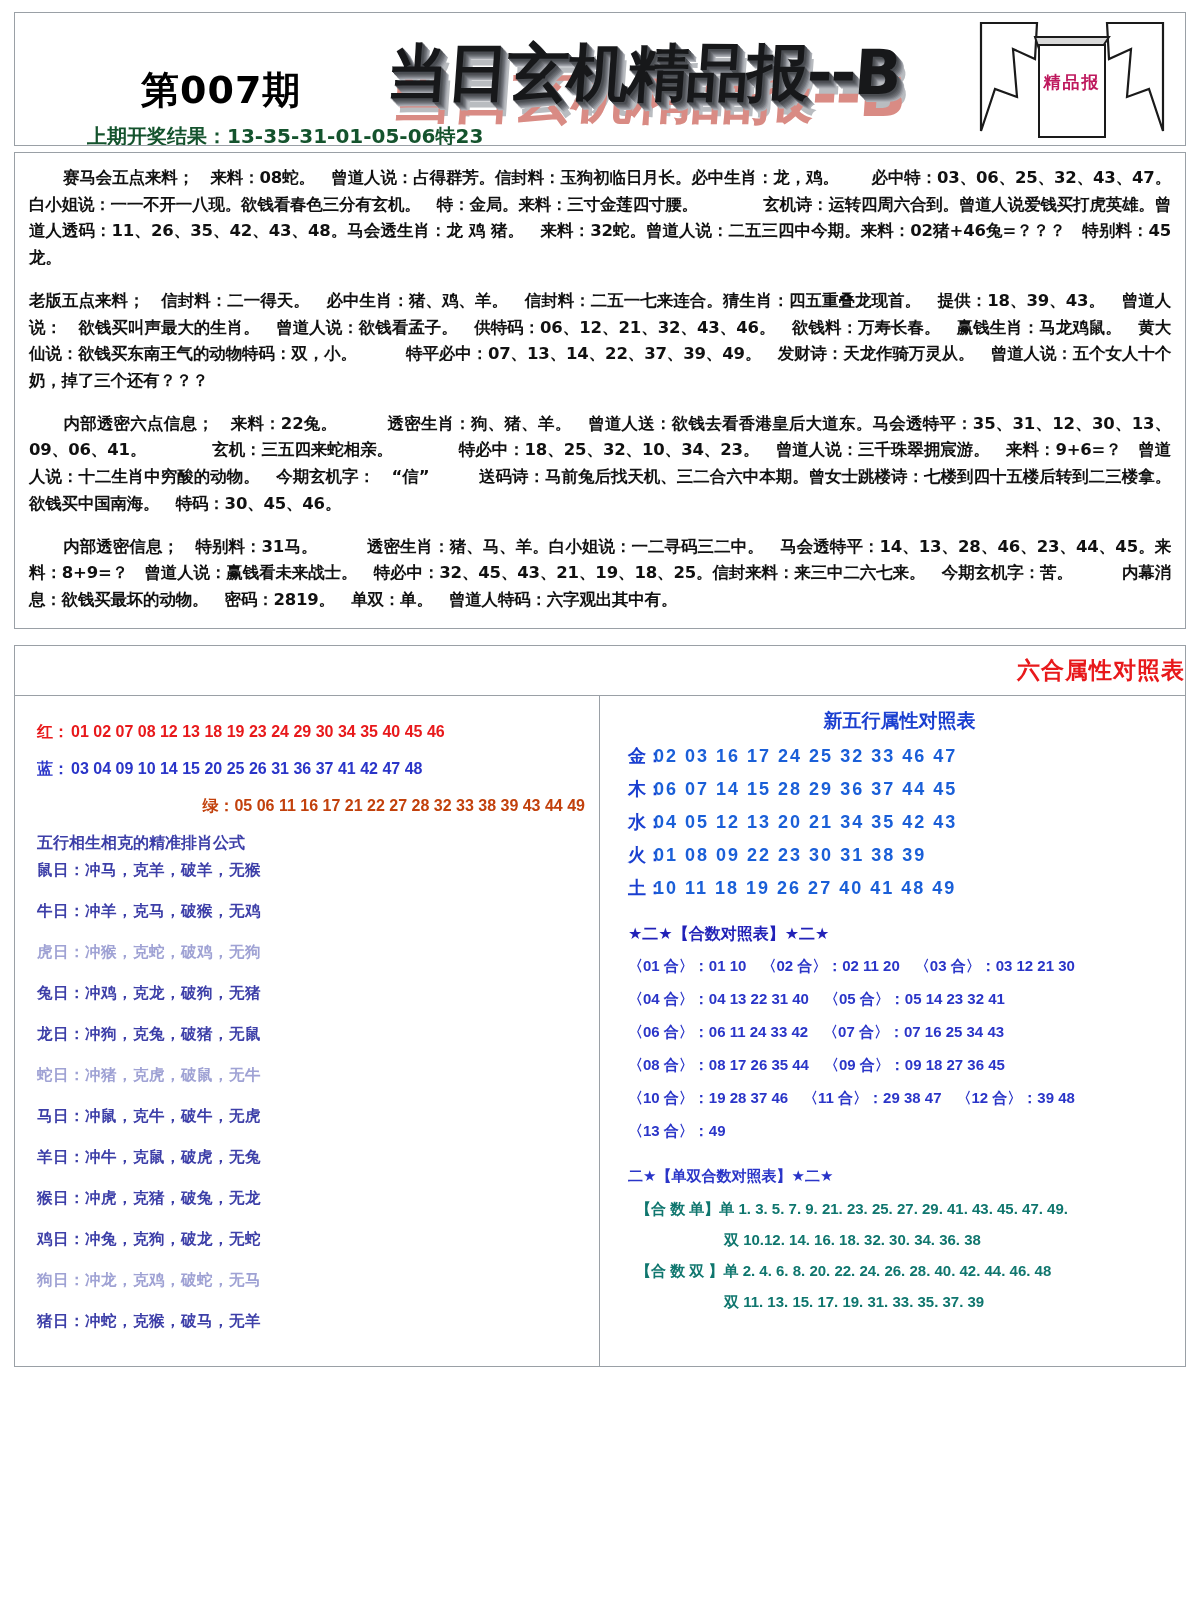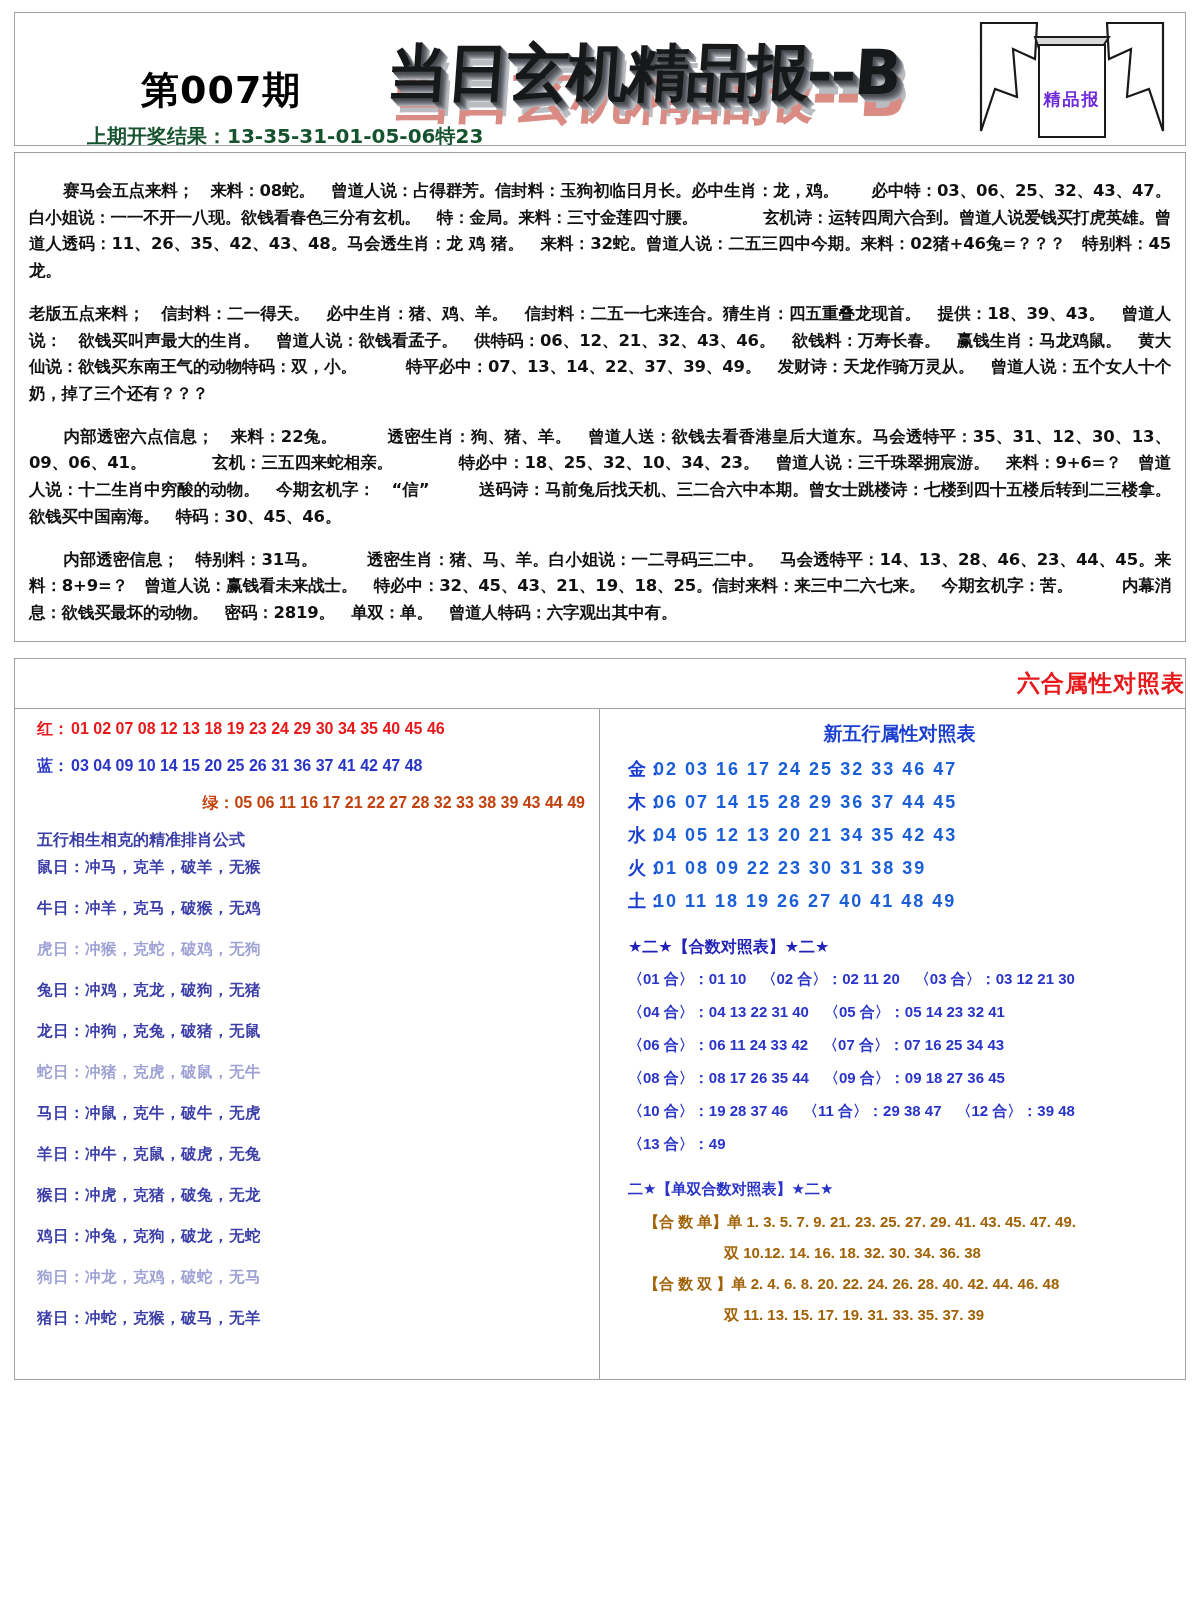--- a/index.html
+++ b/index.html
@@ -55,31 +55,31 @@
     text-shadow:
       1px 1px 0 #4a4d52, 2px 2px 0 #4a4d52, 3px 3px 0 #55585d,
       4px 4px 0 #63666b, 5px 5px 0 #70737a, 6px 6px 0 #85888f,
       7px 7px 0 #9a9da3, 8px 8px 0 #aeb1b7;
   }
 
   
   .ribbon{position:absolute;right:18px;top:6px;width:190px;height:124px;}
   .ribbon svg{display:block;}
   .ribbon-label{
-    position:absolute;left:50%;top:69px;transform:translateX(-50%);
-    font-size:17px;font-weight:bold;color:#6d28d9;letter-spacing:2px;
+    position:absolute;left:50%;top:52px;transform:translateX(-50%);
+    font-size:17px;font-weight:bold;color:#be185d;letter-spacing:2px;
     white-space:nowrap;
   }
 
   
   .body-box{
     margin:6px 14px 0 14px;
     border:1px solid #9aa0a6;
     background:#fff;
-    padding:25px 14px 14px 14px;
+    padding:12px 14px 14px 14px;
     box-sizing:border-box;
   }
   .para{
     font-size:16.5px;
     line-height:1.62;
     color:#111;
     font-weight:bold;
     text-align:justify;
     font-family:"DejaVu Sans","Liberation Sans",sans-serif;
     margin:0 0 16px 0;
@@ -111,21 +111,21 @@
     width:50%;box-sizing:border-box;
     padding:10px 14px 10px 28px;
   }
 
   .sec-head{
     font-size:17px;font-weight:bold;color:#e8191b;
     margin:4px 0 12px 8px;
   }
   .wave-row{
     font-size:16px;font-weight:bold;
-    margin:0 0 16px 0;
+    margin:16px 0 16px 0;
     white-space:nowrap;
   }
   .wave-row .lbl{display:inline-block;min-width:34px;}
   .w-red{color:#e8191b;}
   .w-blue{color:#2a35c8;}
   .w-green{color:#c2410c;text-align:right;}
 
   .formula-head{
     font-size:16px;font-weight:bold;color:#3d3fa8;
     margin:4px 0 6px 0;
@@ -155,22 +155,22 @@
   }
   .he-row{
     font-size:15px;font-weight:bold;color:#2a35c8;
     margin:0 0 14px 0;white-space:nowrap;
   }
   .star-head2{
     font-size:15px;font-weight:bold;color:#2a35c8;
     margin:26px 0 14px 0;
   }
   .ds-row{
-    font-size:15px;font-weight:bold;color:#a16207;
-    margin:0 0 12px 16px;white-space:nowrap;
+    font-size:15px;font-weight:bold;color:#0f766e;
+    margin:0 0 12px 8px;white-space:nowrap;
   }
   .ds-row.indent{margin-left:96px;}
 </style>
 </head>
 <body>
 
 <div class="page">
 
   <div class="header">
 

